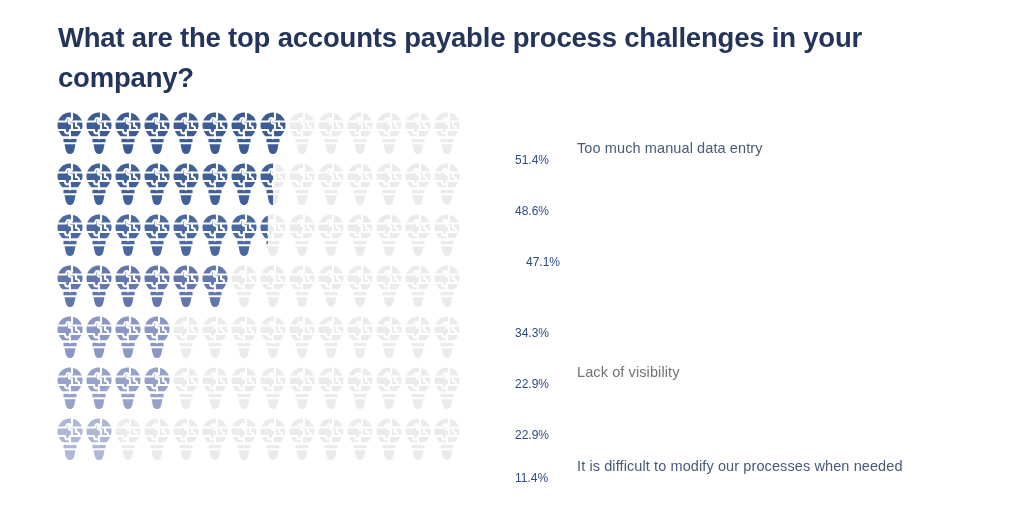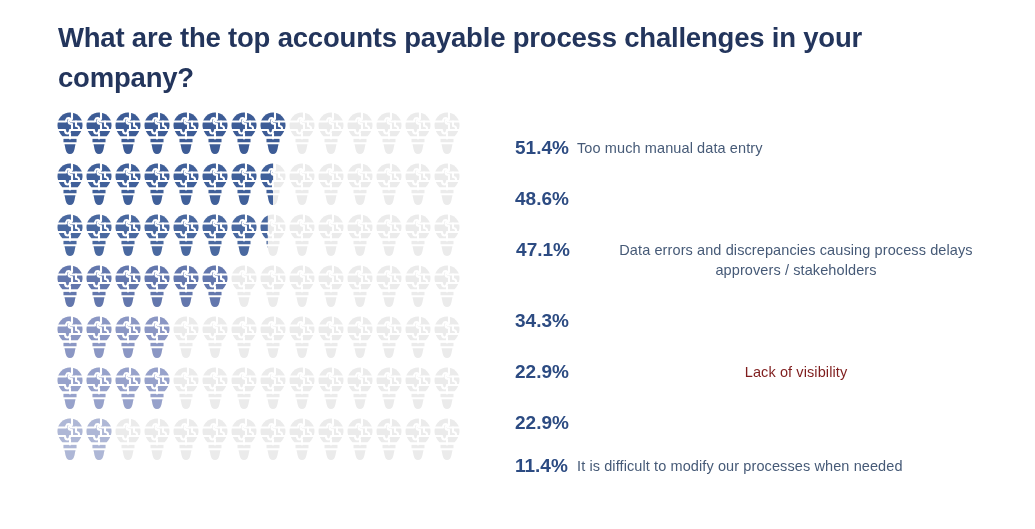--- a/index.html
+++ b/index.html
@@ -70,26 +70,27 @@
   .legend-item {
     position: absolute;
     left: 515px;
     width: 500px;
     display: flex;
     flex-direction: row;
     align-items: flex-start;
   }
   .legend-pct {
     flex: 0 0 56px;
-    font-size: 19px;
-    font-weight: bold;
+    font-size: 12px;
+    font-weight: normal;
     color: #2c4b82;
     line-height: 20px;
     letter-spacing: 0px;
     white-space: nowrap;
+    margin-top: 12px;
   }
   .legend-label {
     flex: 1 1 auto;
     margin-left: 6px;
     font-size: 14.5px;
     font-weight: normal;
     color: #465a77;
     line-height: 20px;
     letter-spacing: 0.1px;
   }
@@ -2591,28 +2592,27 @@
   <div id="legend-container">
       <div class="legend-item" style="top: 138px;">
         <div class="legend-pct" style="color: rgb(44, 75, 130);">51.4%</div>
         <div class="legend-label" style="color: rgb(70, 90, 119);">Too much manual data entry</div>
       </div>
       <div class="legend-item" style="top: 189px;">
         <div class="legend-pct" style="color: rgb(44, 75, 130);">48.6%</div>
       </div>
       <div class="legend-item" style="top: 240px; text-align: center;">
         <div class="legend-pct" style="color: rgb(44, 75, 130);">47.1%</div>
-        <div class="legend-label" style="color: rgb(70, 90, 119);">Data errors and discrepancies causing process delays<br>approvers / stakeholders</div>
       </div>
       <div class="legend-item" style="top: 311px;">
         <div class="legend-pct" style="color: rgb(44, 75, 130);">34.3%</div>
       </div>
       <div class="legend-item" style="top: 362px;">
         <div class="legend-pct" style="color: rgb(44, 75, 130);">22.9%</div>
-        <div class="legend-label" style="color: #7f1d1d; text-align: center;">Lack of visibility</div>
+        <div class="legend-label" style="color: #737373;">Lack of visibility</div>
       </div>
       <div class="legend-item" style="top: 413px;">
         <div class="legend-pct" style="color: rgb(44, 75, 130);">22.9%</div>
       </div>
       <div class="legend-item" style="top: 456px;">
         <div class="legend-pct" style="color: rgb(44, 75, 130);">11.4%</div>
         <div class="legend-label" style="color: rgb(70, 90, 119);">It is difficult to modify our processes when needed</div>
       </div>
     </div>
 

